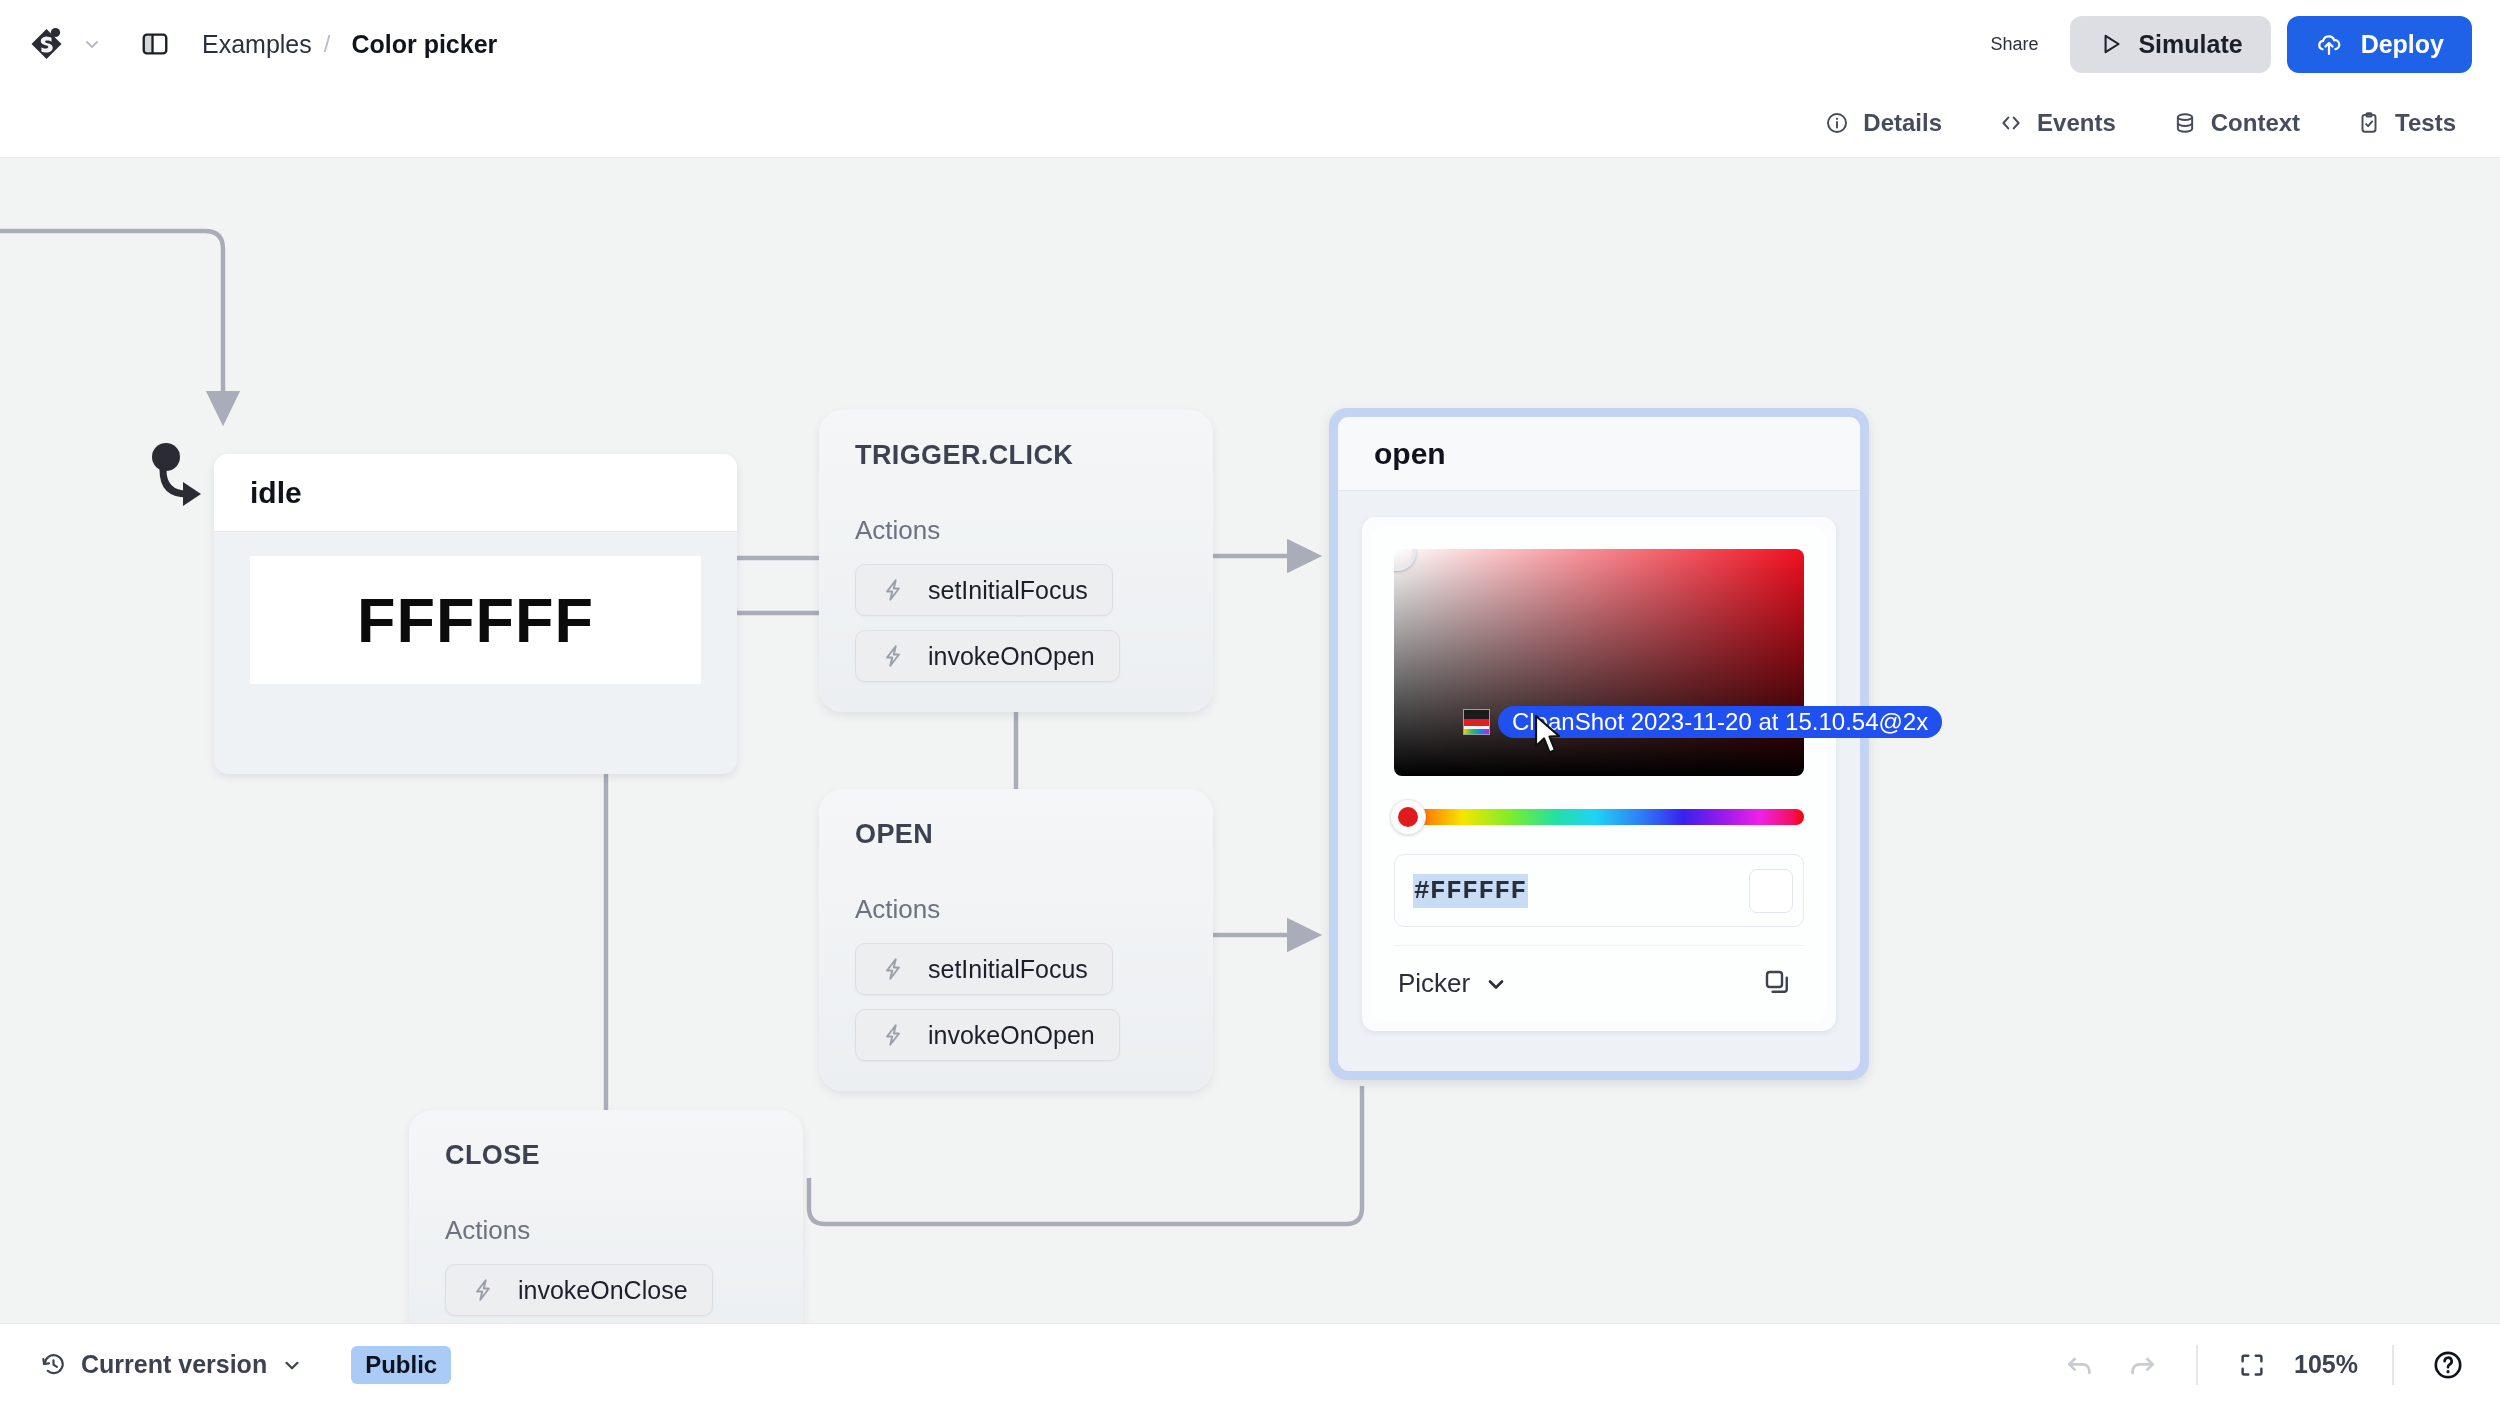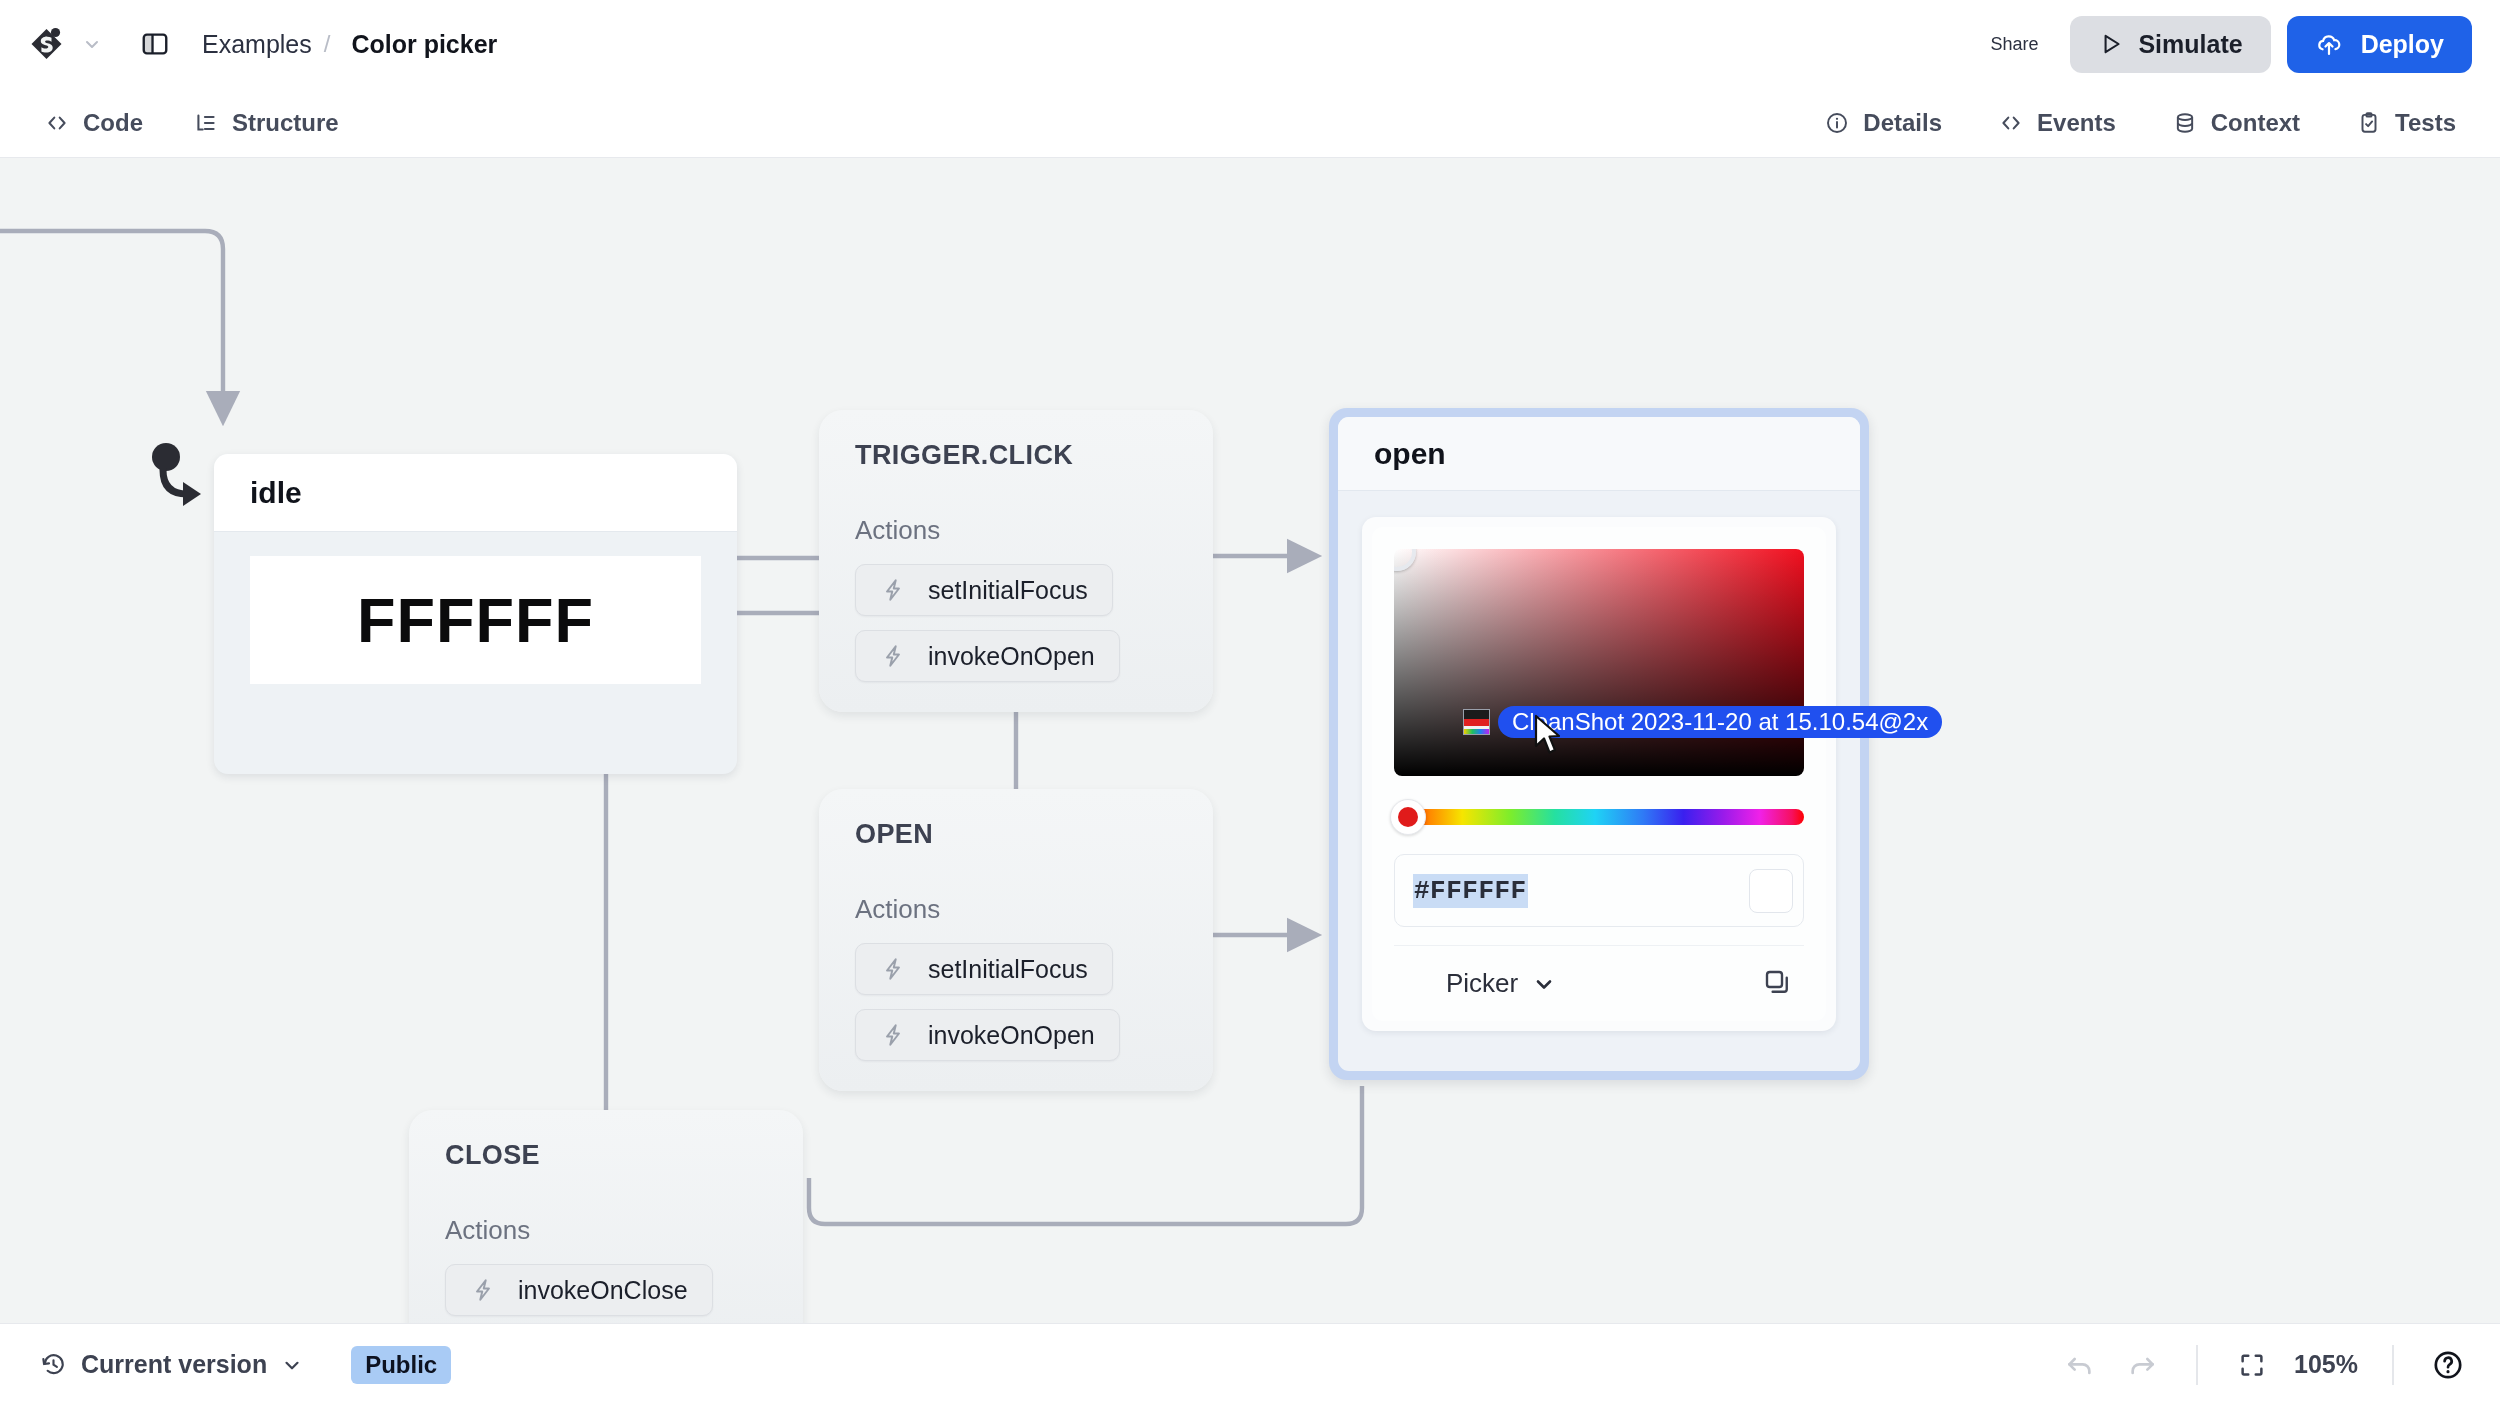--- a/index.html
+++ b/index.html
@@ -218,21 +218,21 @@
   }
   .hex-swatch {
     margin-left: auto; width: 44px; height: 44px;
     border-radius: 8px; border: 1px solid #e2e6ec; background: #ffffff;
   }
   .picker-footer {
     margin-top: 18px; border-top: 1px solid #eef1f4;
     height: 76px; display: flex; align-items: center;
     padding: 0 12px 0 4px;
   }
-  .picker-select { display: flex; align-items: center; gap: 14px; margin-left: 48px; }
+  .picker-select { display: flex; align-items: center; gap: 14px; }
   .picker-select span { font-size: 26px; color: #2a2e3a; }
   .copy-btn { margin-left: auto; }
 
   
   .drag-label {
     position: absolute; left: 1463px; top: 548px;
     display: flex; align-items: center; gap: 8px;
     z-index: 60;
   }
   .drag-thumb {
@@ -315,37 +315,20 @@
         <svg width="28" height="28" viewBox="0 0 24 24">
           <path d="M6.5 16.5 a3.6 3.6 0 0 1 .4 -7.1 a5 5 0 0 1 9.6 -.6 a3.8 3.8 0 0 1 1 7.6" fill="none" stroke="#ffffff" stroke-width="1.9" stroke-linecap="round"></path>
           <path d="M12 20.5 L12 11.5 M9 14.2 L12 11.2 L15 14.2" fill="none" stroke="#ffffff" stroke-width="1.9" stroke-linecap="round" stroke-linejoin="round"></path>
         </svg>
         <span>Deploy</span>
       </div>
     </div>
   </div>
 
   <div class="subbar">
-    <div class="subbar-left">
-      <div class="subitem">
-        <svg width="26" height="26" viewBox="0 0 24 24">
-          <path d="M9.5 7 L5 12 L9.5 17 M14.5 7 L19 12 L14.5 17" fill="none" stroke="#464c5c" stroke-width="1.9" stroke-linecap="round" stroke-linejoin="round"></path>
-        </svg>
-        <span>Code</span>
-      </div>
-      <div class="subitem">
-        <svg width="26" height="26" viewBox="0 0 24 24">
-          <path d="M5 5 L5 18 L9 18" fill="none" stroke="#464c5c" stroke-width="1.9" stroke-linecap="round"></path>
-          <line x1="11" y1="6.5" x2="19" y2="6.5" stroke="#464c5c" stroke-width="1.9" stroke-linecap="round"></line>
-          <line x1="11" y1="12" x2="19" y2="12" stroke="#464c5c" stroke-width="1.9" stroke-linecap="round"></line>
-          <line x1="11" y1="17.5" x2="19" y2="17.5" stroke="#464c5c" stroke-width="1.9" stroke-linecap="round"></line>
-        </svg>
-        <span>Structure</span>
-      </div>
-    </div>
 
     <div class="subbar-right">
       <div class="subitem">
         <svg width="26" height="26" viewBox="0 0 24 24">
           <circle cx="12" cy="12" r="8.3" fill="none" stroke="#464c5c" stroke-width="1.8"></circle>
           <line x1="12" y1="11" x2="12" y2="16.2" stroke="#464c5c" stroke-width="1.8" stroke-linecap="round"></line>
           <circle cx="12" cy="8.1" r="1.05" fill="#464c5c"></circle>
         </svg>
         <span>Details</span>
       </div>

